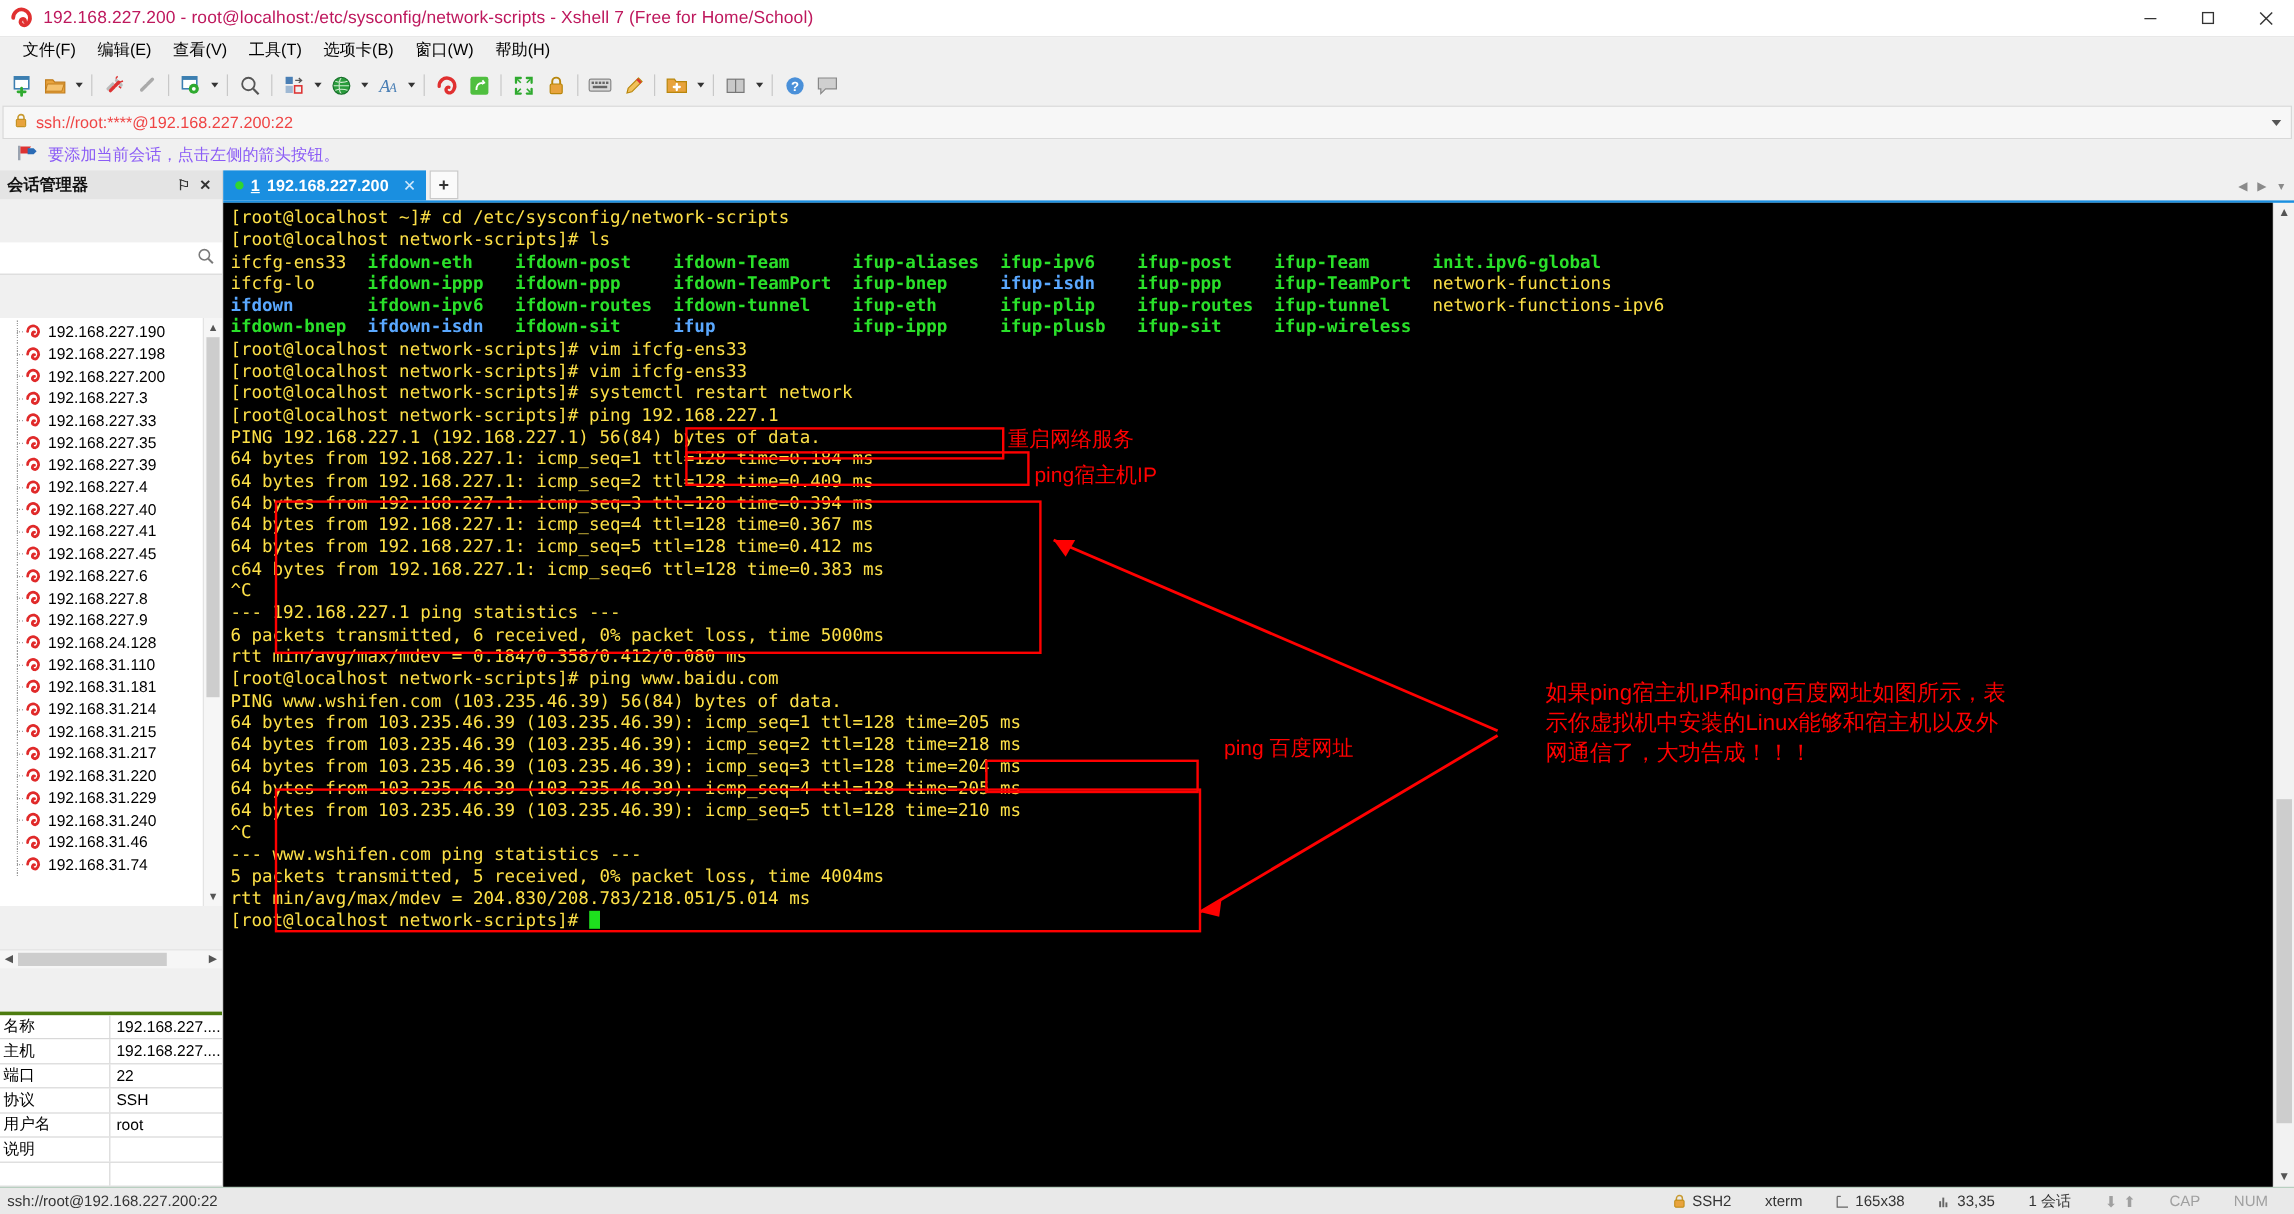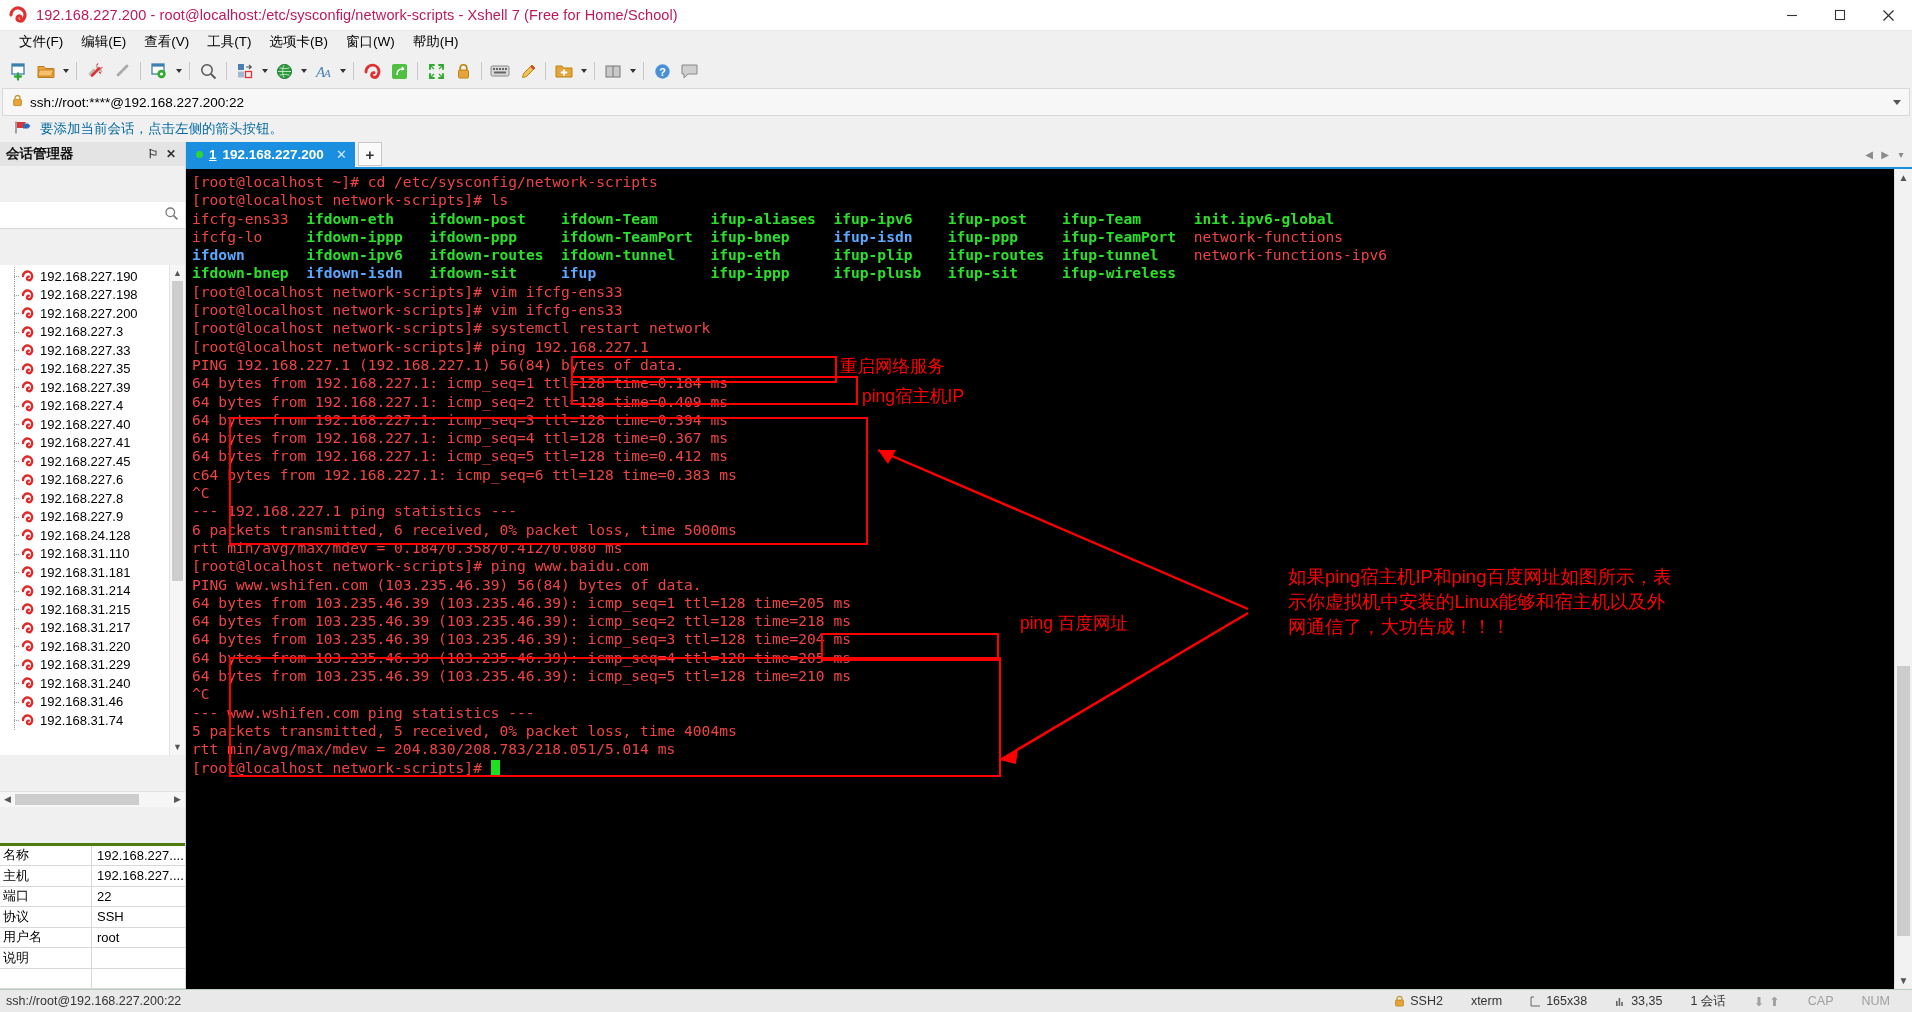--- a/index.html
+++ b/index.html
@@ -69,33 +69,33 @@
   }
   .tb-sep { width: 1px; height: 18px; background: #c8c8c8; margin: 0 4px; }
 
   
   .addrbar {
     height: 26px; background: #f7f7f7; border: 1px solid #d8d8d8;
     margin: 1px 2px 0 2px;
     display: flex; align-items: center; flex: 0 0 auto;
   }
   .addr-lock { margin: 0 7px 0 9px; flex: 0 0 auto; }
-  .addr-text { font-size: 13.5px; color: #000000; }
+  .addr-text { font-size: 13.5px; color: #ef4444; }
   .addr-caret {
     margin-left: auto; margin-right: 8px;
     width:0;height:0;border-left:4px solid transparent;border-right:4px solid transparent;border-top:5px solid #555;
   }
 
   
   .hintbar {
     height: 26px; background: #f0f0f0;
     display: flex; align-items: center; flex: 0 0 auto;
     padding-left: 14px;
   }
-  .hint-text { font-size: 13.5px; color: #0369a1; margin-left: 9px; }
+  .hint-text { font-size: 13.5px; color: #8b5cf6; margin-left: 9px; }
 
   
   .body-area { flex: 1 1 auto; display: flex; min-height: 0; }
 
   
   .sidebar {
     width: 185px; flex: 0 0 185px;
     display: flex; flex-direction: column;
     background: #f0f0f0;
     border-right: 1px solid #d6d6d6;
@@ -183,21 +183,21 @@
   .term-wrap { flex: 1 1 auto; display: flex; min-height: 0; }
   .terminal {
     flex: 1 1 auto; background: #000; overflow: hidden;
     position: relative; min-width: 0;
     font-family: "DejaVu Sans Mono", "Liberation Mono", monospace;
     font-size: 14.6px; line-height: 18.3px;
     padding: 4px 0 0 6px;
     color: #18d018;
     white-space: pre;
   }
-  .t-green  { color: #ef4444; }
+  .t-green  { color: #fde047; }
   .t-bgreen { color: #2ae02a; font-weight: bold; }
   .t-bblue  { color: #5aa8ff; font-weight: bold; }
   .cursor { display:inline-block; width: 9px; height: 15px; background: #1ee01e; vertical-align: -2px; }
 
   .term-vscroll {
     width: 17px; flex: 0 0 17px; background: #f2f2f2;
     display:flex; flex-direction:column; align-items:center; border-left:1px solid #e0e0e0;
   }
   .tv-arrow { width: 17px; height: 17px; display:flex;align-items:center;justify-content:center;font-size:10px;color:#555; }
   .tv-thumb { width: 13px; background:#cdcdcd; }

